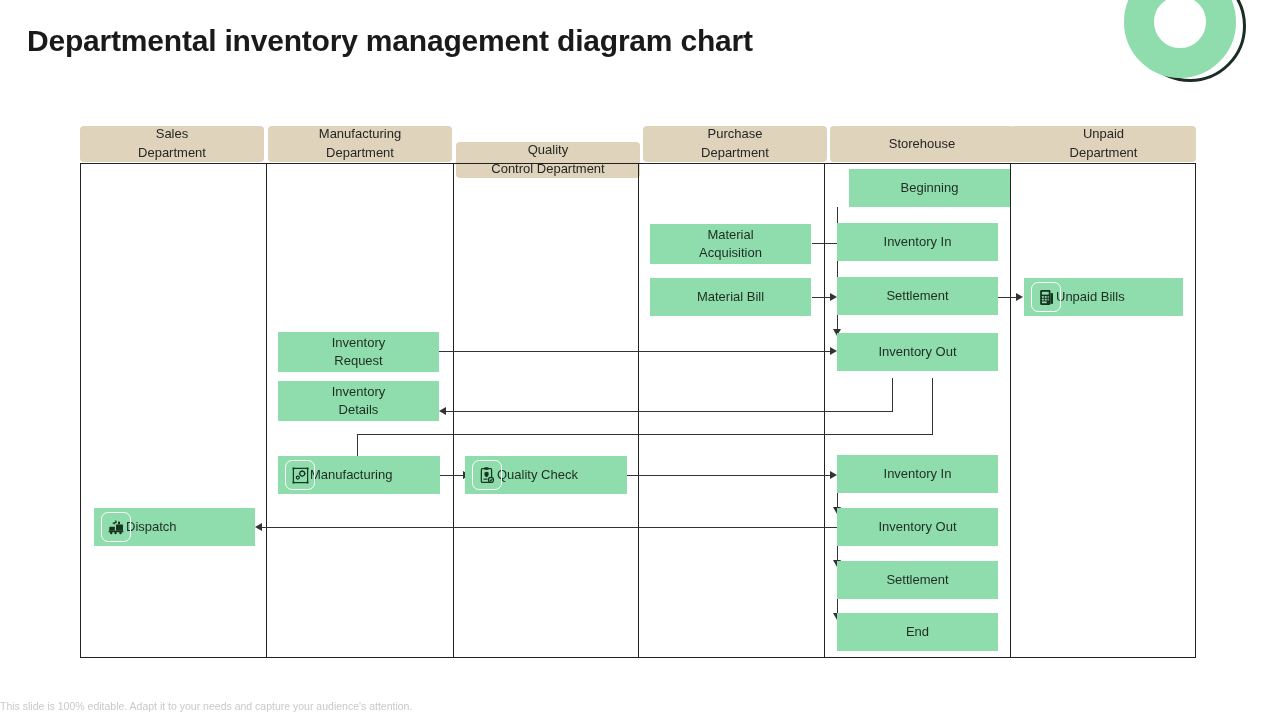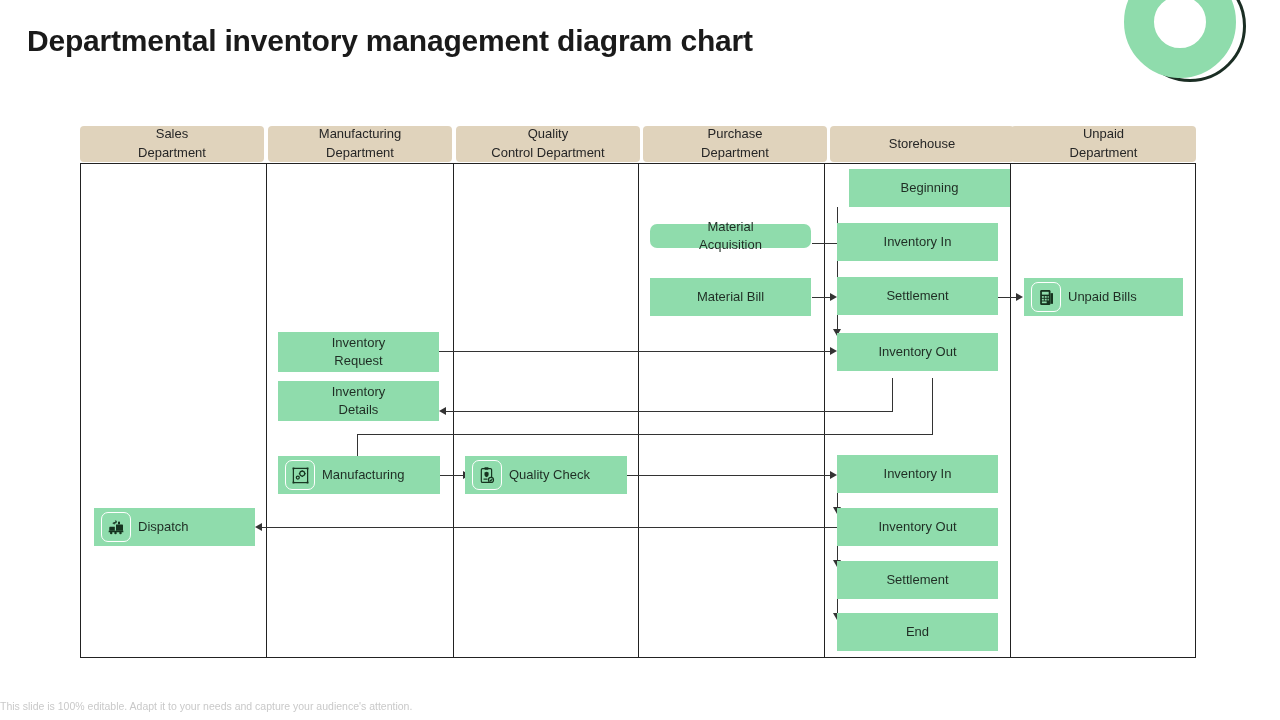--- a/index.html
+++ b/index.html
@@ -30,21 +30,21 @@
   .lane-div{position:absolute;top:37px;width:0;height:495px;border-left:1px solid #222;}
 
   .hdr{position:absolute;top:0;height:36px;background:#E0D3BC;border-radius:4px;
        display:flex;align-items:center;justify-content:center;text-align:center;
        font-size:13px;color:#262626;line-height:1.45;box-sizing:border-box;}
 
   
   .node{position:absolute;background:#8FDCAC;color:#1f2d24;font-size:13px;
         display:flex;align-items:center;justify-content:center;text-align:center;
         line-height:1.35;box-sizing:border-box;}
-  .node.with-icon{justify-content:flex-start;padding-left:44px;}
+  .node.with-icon{justify-content:flex-start;padding-left:32px;}
   .ico{position:absolute;left:7px;top:50%;transform:translateY(-50%);
        width:30px;height:30px;border:1.5px solid #ffffff;border-radius:7px;
        display:flex;align-items:center;justify-content:center;box-sizing:border-box;}
   .ico svg{display:block;}
 
   
   .ln{position:absolute;background:#333;}
   .lnh{height:1px;}
   .lnv{width:1px;}
   .arw{position:absolute;width:0;height:0;}
@@ -64,21 +64,21 @@
 
   <div class="title">Departmental inventory management diagram chart</div>
   <div class="footer">This slide is 100% editable. Adapt it to your needs and capture your audience's attention.</div>
 
   <div class="frame">
 
     <div class="hdr" style="left: 0px; width: 184px; white-space: pre-line;">Sales
 Department</div>
     <div class="hdr" style="left: 188px; width: 184px; white-space: pre-line;">Manufacturing
 Department</div>
-    <div class="hdr" style="left: 376px; width: 184px; white-space: pre-line;">Quality
+    <div class="hdr" style="left: 376px; width: 184px; white-space: pre-line; margin-top: 16px;">Quality
 Control Department</div>
     <div class="hdr" style="left: 563px; width: 184px; white-space: pre-line;">Purchase
 Department</div>
     <div class="hdr" style="left:750px;width:184px;">Storehouse</div>
     <div class="hdr" style="left: 931px; width: 185px; white-space: pre-line;">Unpaid
 Department</div>
 
     <div class="swimlane-body"></div>
     <div class="lane-div" style="left:186px;"></div>
     <div class="lane-div" style="left:373px;"></div>
@@ -133,21 +133,21 @@
 
     <div class="node" style="left:757px;top:43px;width:161px;height:38px;margin-left:12px;">Beginning</div>
     <div class="node" style="left:757px;top:97px;width:161px;height:38px;">Inventory  In</div>
     <div class="node" style="left:757px;top:151px;width:161px;height:38px;">Settlement</div>
     <div class="node" style="left:757px;top:207px;width:161px;height:38px;">Inventory  Out</div>
     <div class="node" style="left:757px;top:329px;width:161px;height:38px;">Inventory  In</div>
     <div class="node" style="left:757px;top:382px;width:161px;height:38px;">Inventory  Out</div>
     <div class="node" style="left:757px;top:435px;width:161px;height:38px;">Settlement</div>
     <div class="node" style="left:757px;top:487px;width:161px;height:38px;">End</div>
 
-    <div class="node" style="left:570px;top:98px;width:161px;height:24px;white-space:pre-line;border-radius:7px;">Material
+    <div class="node" style="left:570px;top:98px;width:161px;height:40px;white-space:pre-line;">Material
 Acquisition</div>
     <div class="node" style="left:570px;top:152px;width:161px;height:38px;">Material Bill</div>
 
     <div class="node with-icon" style="left:944px;top:152px;width:159px;height:38px;">
       <span class="ico">
         <svg width="19" height="19" viewBox="0 0 24 24" fill="none" stroke="#16331f" stroke-width="1.7">
           <rect x="4" y="2.5" width="13" height="19" rx="1.6" fill="#16331f" stroke="none"></rect>
           <rect x="6.2" y="4.8" width="8.6" height="3.6" fill="#8FDCAC" stroke="none"></rect>
           <rect x="6.2" y="10.2" width="2.4" height="2.2" fill="#8FDCAC" stroke="none"></rect>
           <rect x="9.8" y="10.2" width="2.4" height="2.2" fill="#8FDCAC" stroke="none"></rect>

